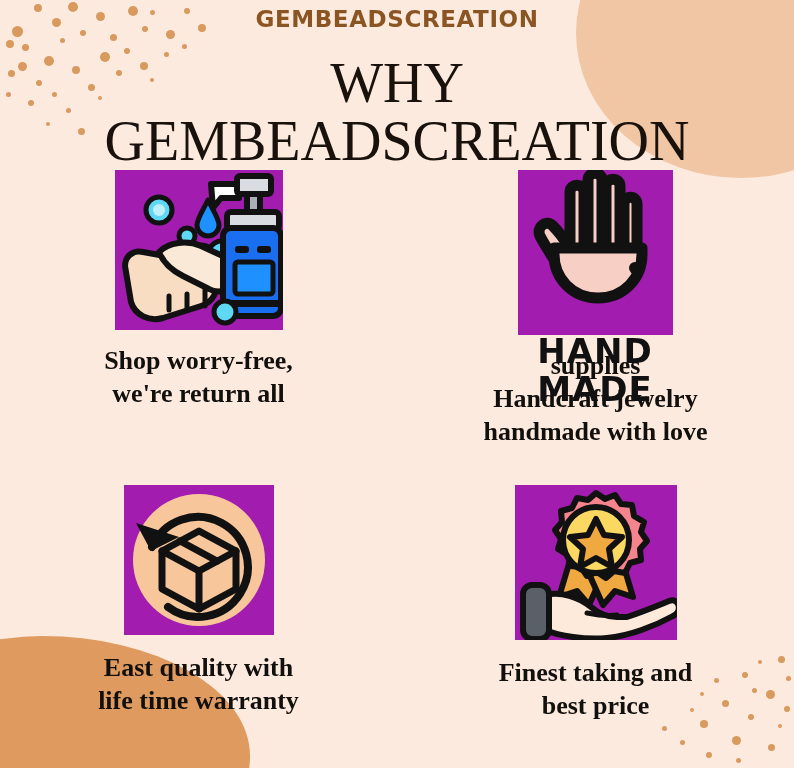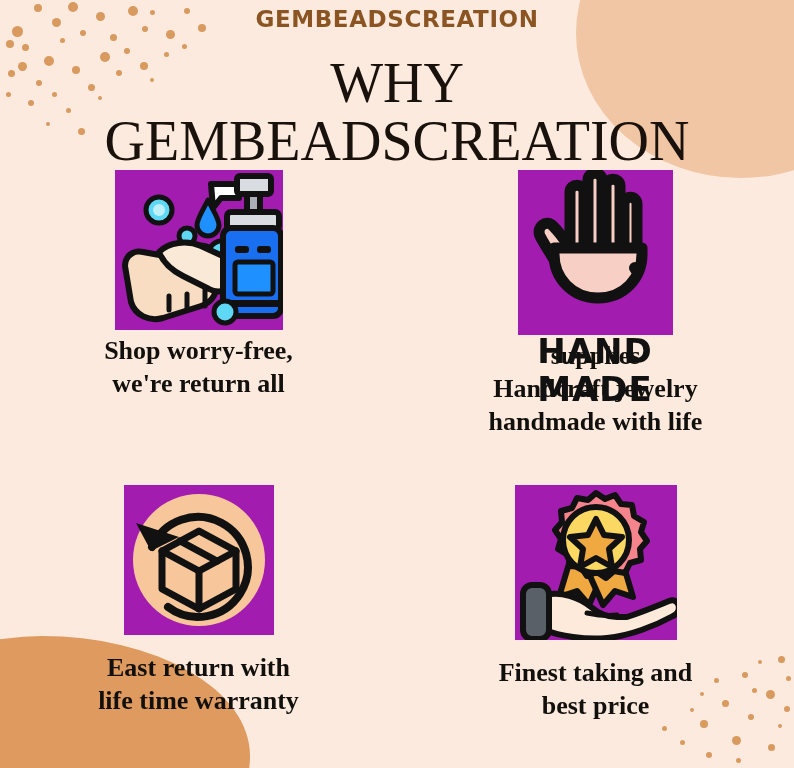--- a/index.html
+++ b/index.html
@@ -110,21 +110,21 @@
     background: #a21caf;
     display: block;
   }
 
   .tile-wash   { width: 168px; height: 160px; }
   .tile-hand   { width: 155px; height: 165px; }
   .tile-return { width: 150px; height: 150px; }
   .tile-badge  { width: 162px; height: 155px; }
 
   .caption {
-    margin-top: 4px;
+    margin-top: 14px;
     font-family: "Liberation Serif", serif;
     font-weight: bold;
     font-size: 26px;
     line-height: 33px;
     color: #12100d;
   }
 
   .cap-bottom { margin-top: 16px; }
 
   svg { display: block; }
@@ -263,42 +263,42 @@
           <circle cx="117" cy="98" r="6" fill="#111"></circle>
         </svg>
         <svg width="155" height="78" viewBox="0 0 155 78" style="margin-top:-4px;">
           <text x="77" y="32" text-anchor="middle" font-family="DejaVu Sans, sans-serif" font-weight="bold" font-size="34" letter-spacing="1" fill="#111">HAND</text>
           <text x="77" y="70" text-anchor="middle" font-family="DejaVu Sans, sans-serif" font-weight="bold" font-size="34" letter-spacing="1" fill="#111">MADE</text>
         </svg>
       </div>
       <div class="caption">
         <div>supplies</div>
         <div>Handcraft jewelry</div>
-        <div>handmade with life</div>
+        <div>handmade with love</div>
       </div>
     </div>
 
     <div class="cell cell-bl">
       <div class="tile tile-return">
         <svg width="150" height="150" viewBox="0 0 150 150">
           <circle cx="75" cy="75" r="66" fill="#f7c79b"></circle>
 
           <path d="M28 62 A50 50 0 1 1 44 122" fill="none" stroke="#111" stroke-width="8" stroke-linecap="round"></path>
           <path d="M12 38 L27 66 L55 52 Z" fill="#111"></path>
 
           <g fill="none" stroke="#111" stroke-width="7" stroke-linejoin="round" stroke-linecap="round">
             <path d="M75 46 L112 66 L112 104 L75 124 L38 104 L38 66 Z"></path>
             <path d="M38 66 L75 86 L112 66"></path>
             <path d="M75 86 L75 124"></path>
             <path d="M56 56 L93 76"></path>
           </g>
         </svg>
       </div>
       <div class="caption cap-bottom">
-        <div>East return with</div>
+        <div>East quality with</div>
         <div>life time warranty</div>
       </div>
     </div>
 
     <div class="cell cell-br">
       <div class="tile tile-badge">
         <svg width="162" height="155" viewBox="0 0 162 155">
 
           <path d="M56 72 L44 112 L62 106 L74 120 L92 80 Z" fill="#f0a840" stroke="#111" stroke-width="6" stroke-linejoin="round"></path>
           <path d="M106 72 L118 112 L100 106 L88 120 L70 80 Z" fill="#f0a840" stroke="#111" stroke-width="6" stroke-linejoin="round"></path>

